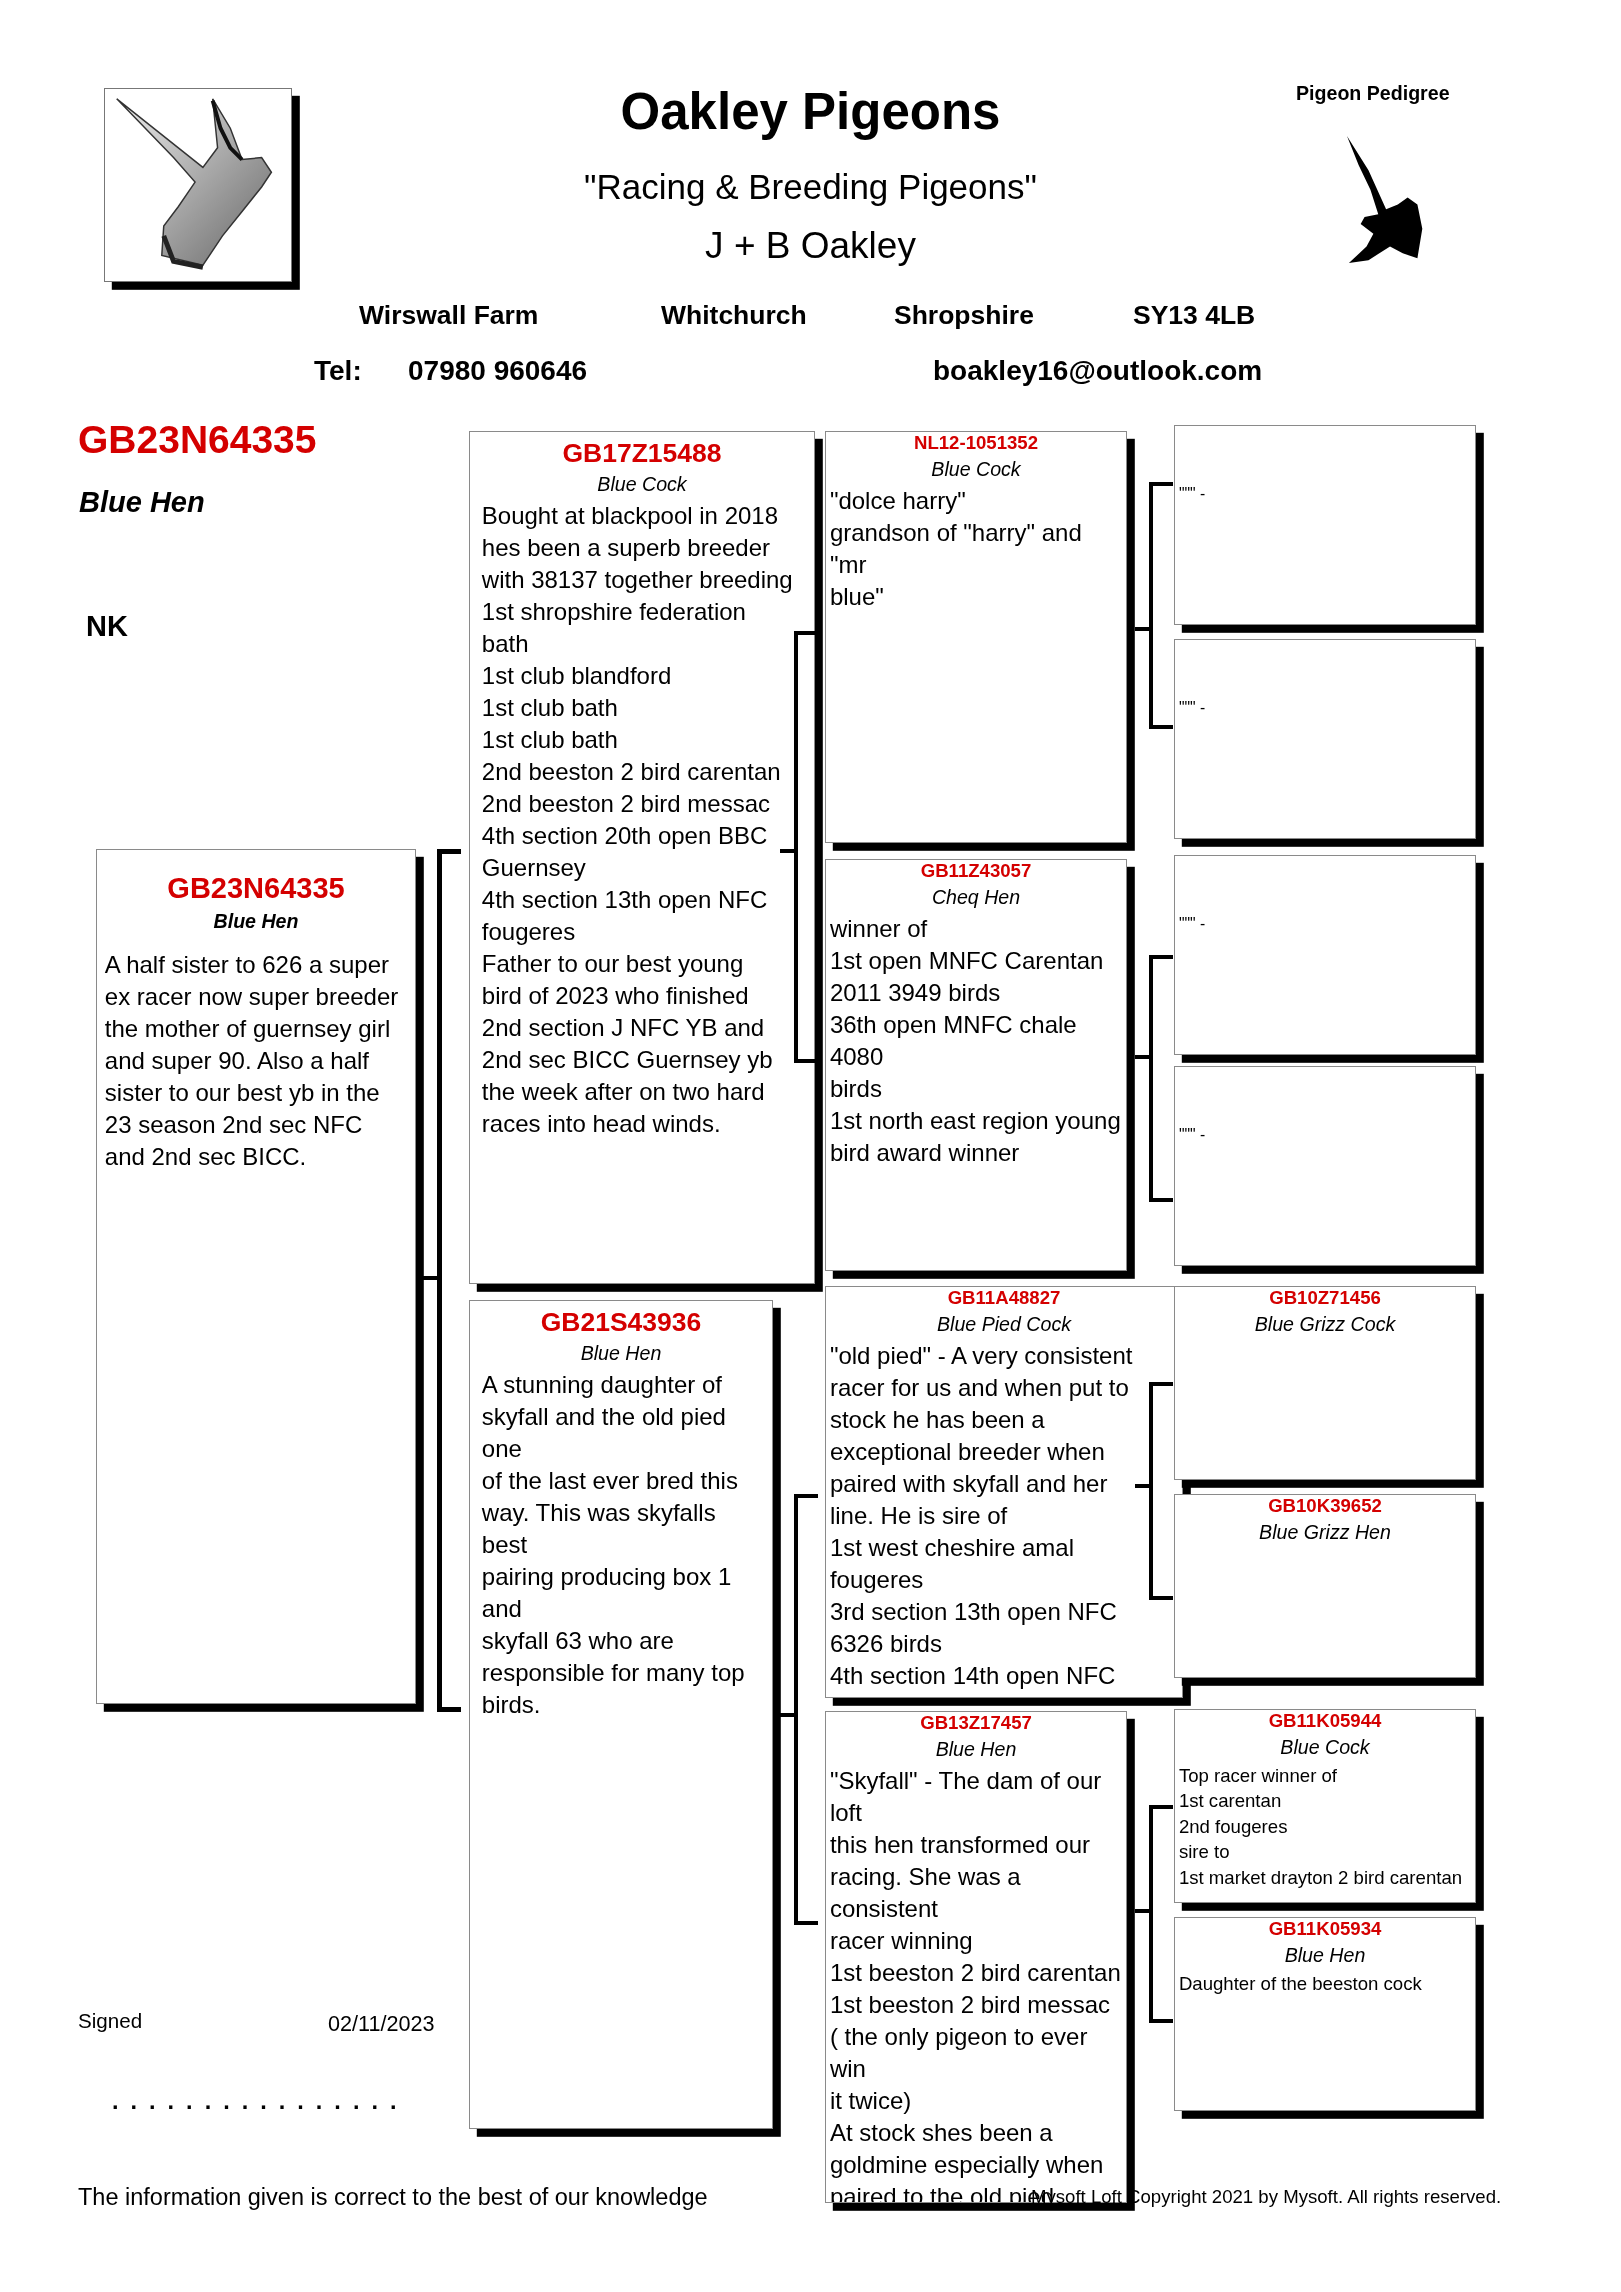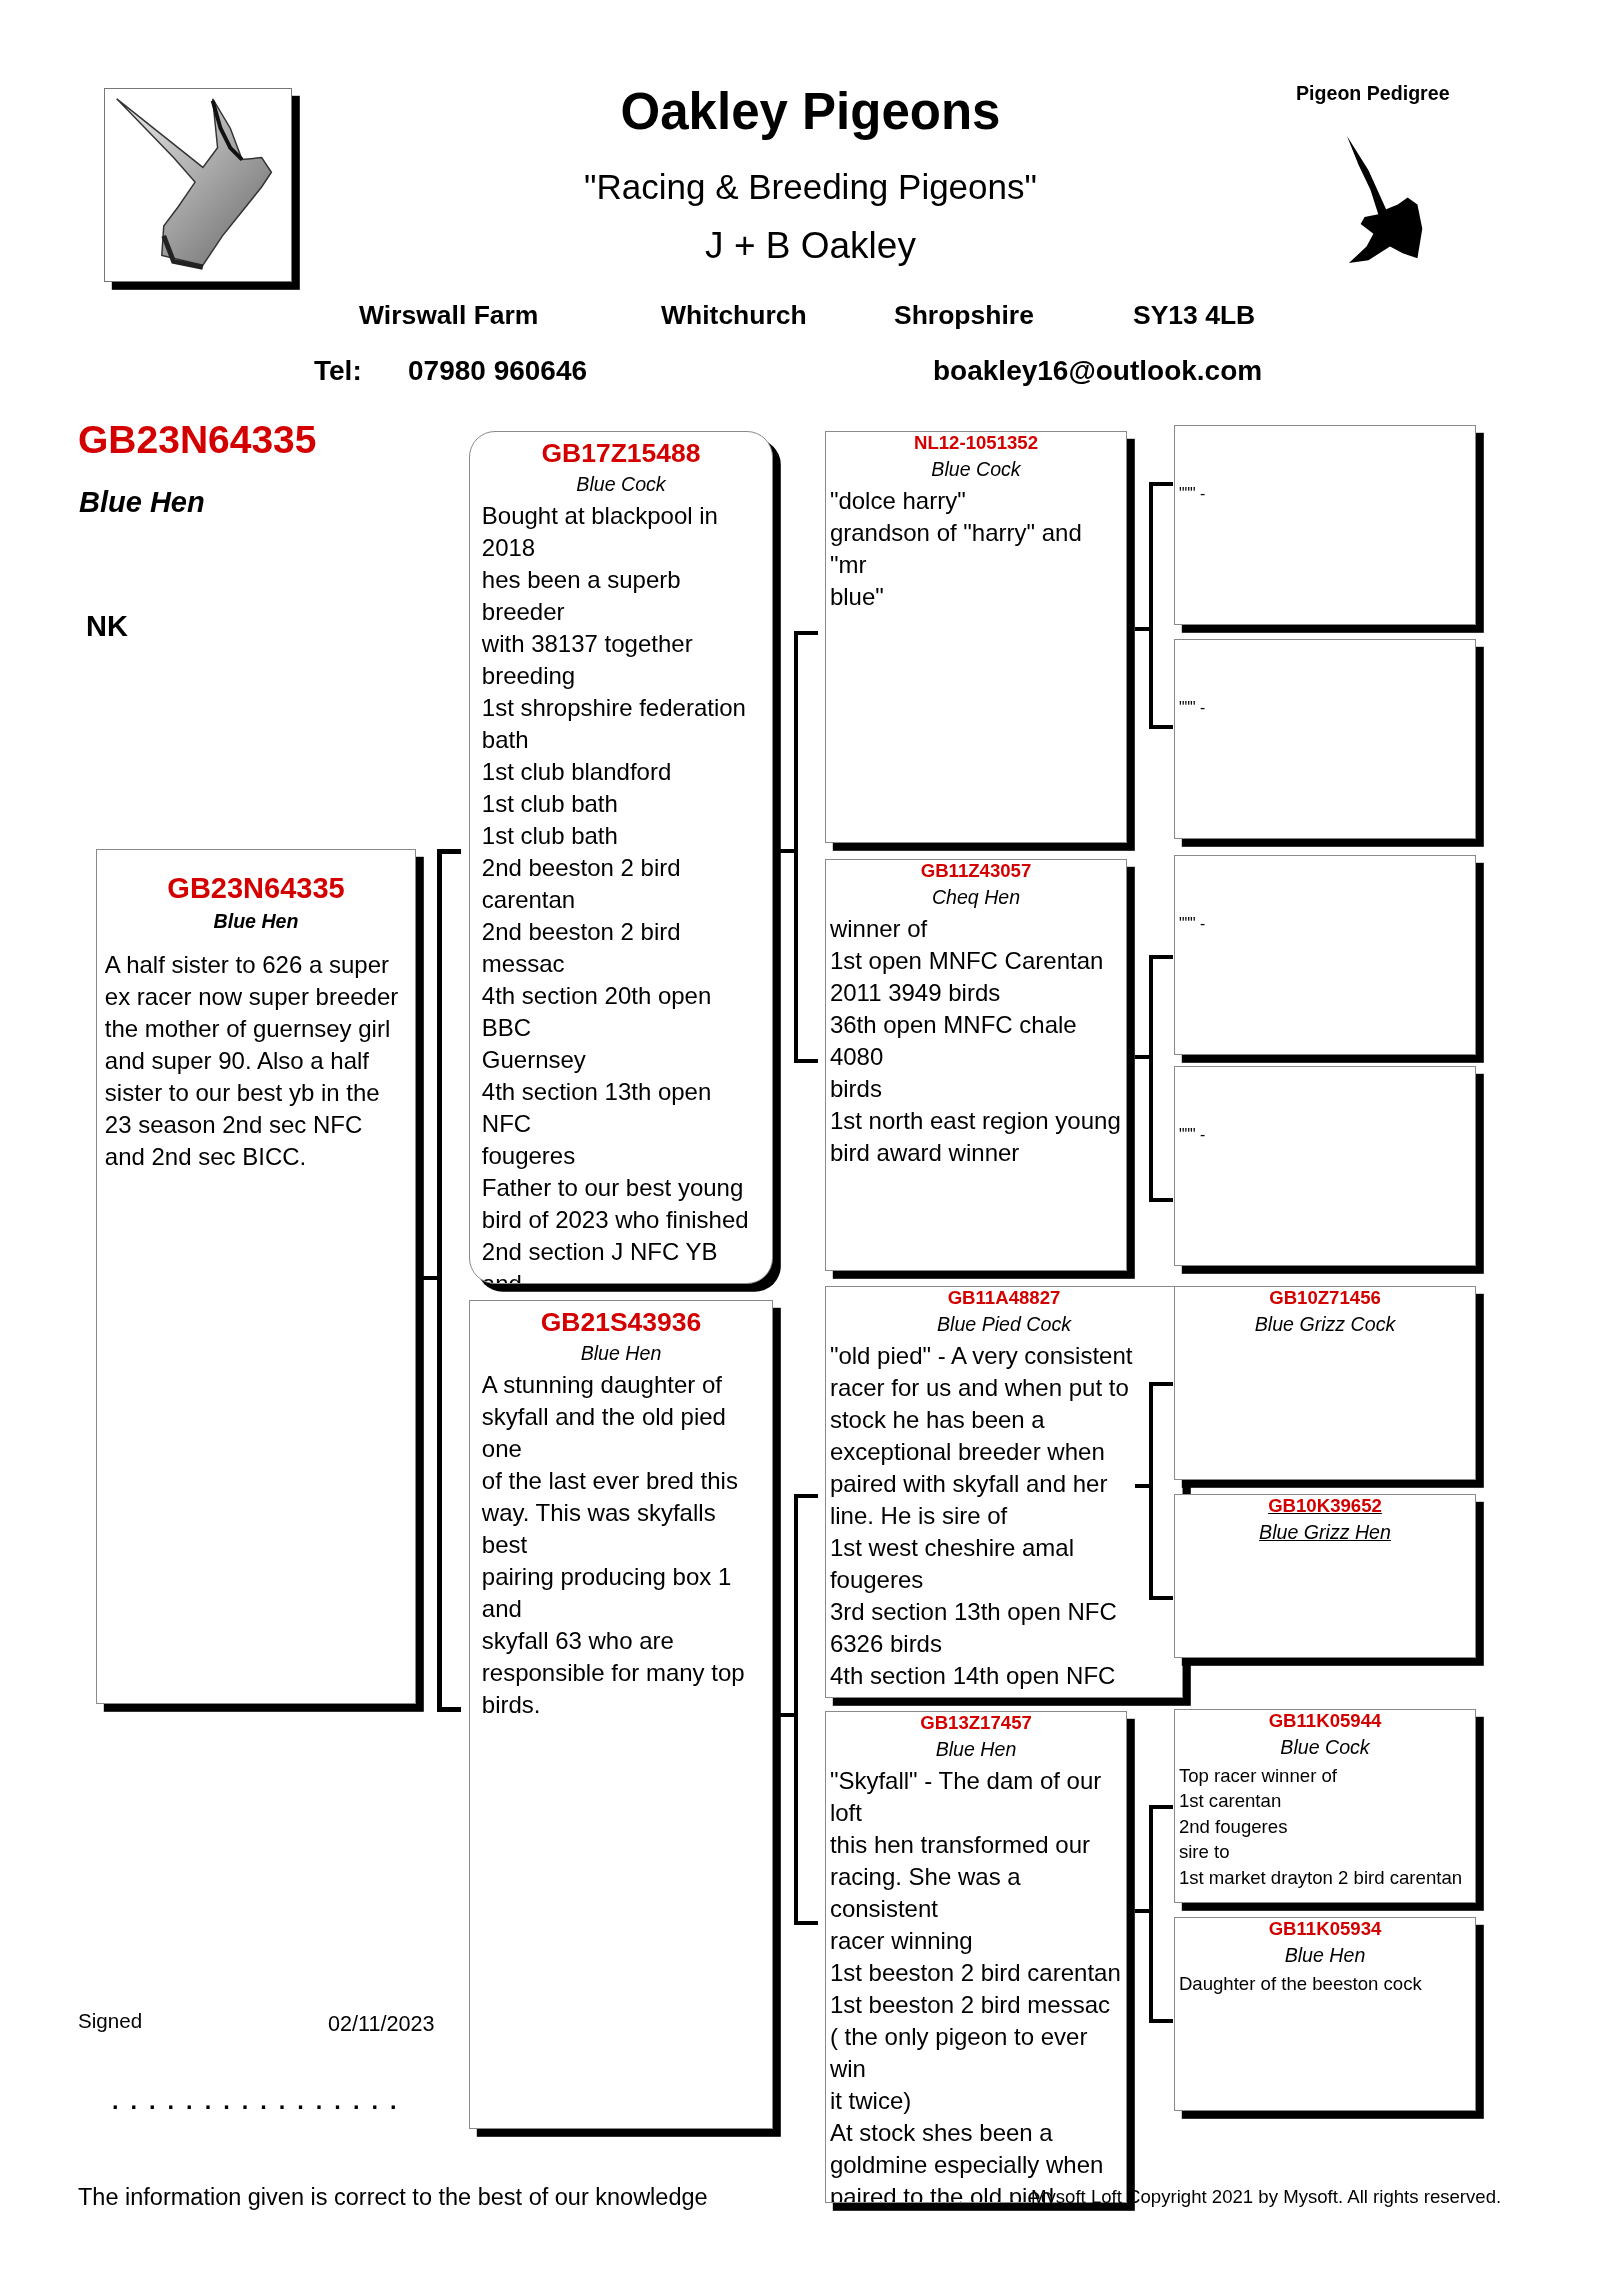--- a/index.html
+++ b/index.html
@@ -90,21 +90,21 @@
 <div class="abs main-ring">GB23N64335</div>
 <div class="abs main-color">Blue Hen</div>
 <div class="abs main-nk">NK</div>
 
 <div class="card g0" style="left:96px; top:849px; width:320px; height:855px;">
   <div class="ring">GB23N64335</div>
   <div class="color">Blue Hen</div>
   <div class="notes">A half sister to 626 a super ex racer now super breeder the mother of guernsey girl and super 90. Also a half sister to our best yb in the 23 season 2nd sec NFC and 2nd sec BICC.</div>
 </div>
 
-<div class="card g1" style="left:469px; top:431px; width:304px; height:853px;border-radius:26px;">
+<div class="card g1" style="left:469px; top:431px; width:346px; height:853px;">
   <div class="ring">GB17Z15488</div>
   <div class="color">Blue Cock</div>
   <div class="notes">Bought at blackpool in 2018
 hes been a superb breeder
 with 38137 together breeding
 1st shropshire federation
 bath
 1st club blandford
 1st club bath
 1st club bath
@@ -193,21 +193,21 @@
   <div class="empty-mark">""" -</div>
 </div>
 <div class="card g3" style="left:1174px; top:1066px; width:302px; height:200px;">
   <div class="empty-mark">""" -</div>
 </div>
 <div class="card g3" style="left:1174px; top:1286px; width:302px; height:194px;">
   <div class="ring">GB10Z71456</div>
   <div class="color">Blue Grizz Cock</div>
   <div class="notes"></div>
 </div>
-<div class="card g3" style="left:1174px; top:1494px; width:302px; height:164px;text-decoration:underline;">
+<div class="card g3" style="left:1174px; top:1494px; width:302px; height:184px;">
   <div class="ring">GB10K39652</div>
   <div class="color">Blue Grizz Hen</div>
   <div class="notes"></div>
 </div>
 <div class="card g3" style="left:1174px; top:1709px; width:302px; height:194px;">
   <div class="ring">GB11K05944</div>
   <div class="color">Blue Cock</div>
   <div class="notes">Top racer winner of
 1st carentan
 2nd fougeres

